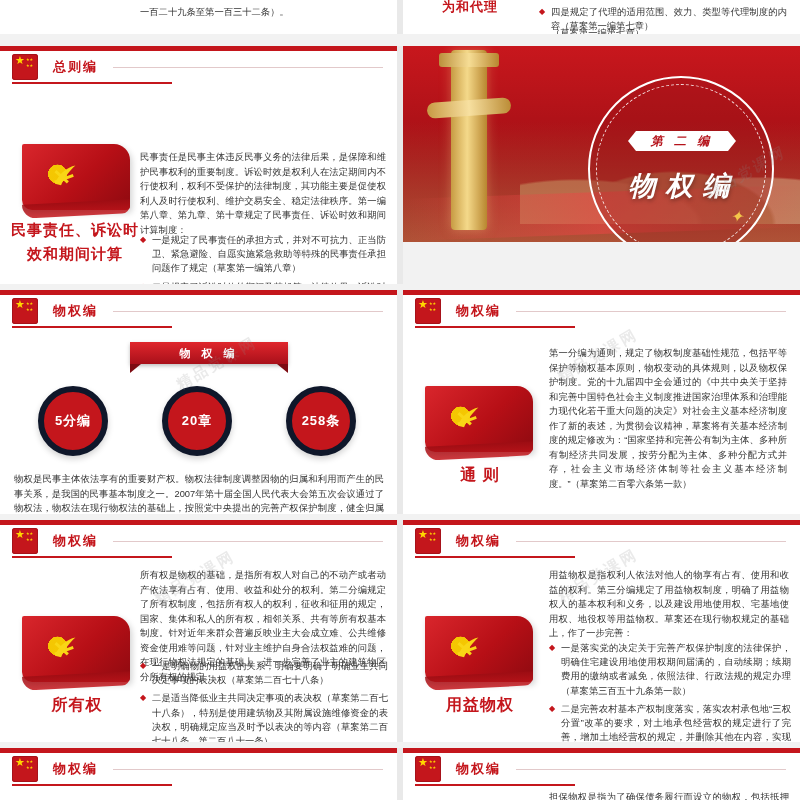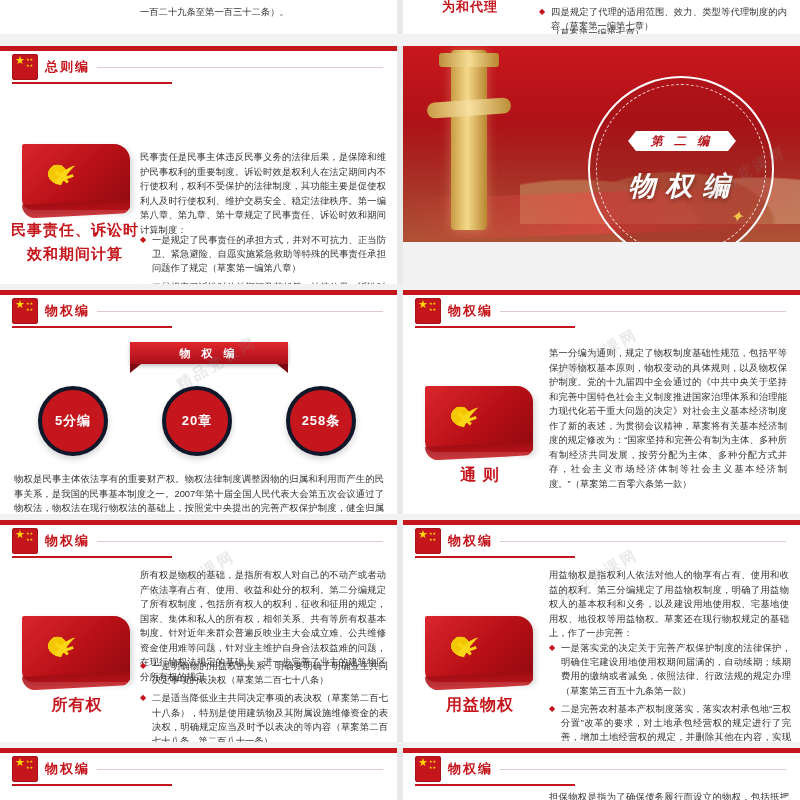--- a/index.html
+++ b/index.html
@@ -7,41 +7,40 @@
     margin: 0; padding: 0;
     width: 800px; height: 800px;
     background: #ffffff;
     font-family: "Liberation Sans", sans-serif;
   }
   .page {
     position: relative;
     width: 800px; height: 800px;
     overflow: hidden;
     background: #f2f2f2;
-    border-radius: 26px;
   }
   
   .slide {
     position: absolute;
     background: #ffffff;
     overflow: hidden;
   }
   .slide-red-top {
     position: absolute;
     left: 0; top: 0; right: 0;
     height: 5px;
     background: #c4161c;
   }
   
   .hdr {
     position: absolute;
     left: 0; top: 8px;
     display: flex;
     align-items: center;
-    gap: 7px;
+    gap: 15px;
     padding-left: 12px;
     width: 100%;
   }
   .emblem {
     width: 26px; height: 26px;
     background: #c4161c;
     border-radius: 3px;
     position: relative;
     flex: 0 0 auto;
     box-shadow: 0 0 0 1px #a7121a inset;
@@ -229,21 +228,21 @@
     border-radius: 50%;
     background: #c4161c;
     color: #fff;
     font-size: 13px;
     font-weight: bold;
     display: flex;
     align-items: center;
     justify-content: center;
     letter-spacing: 1px;
     box-shadow: 0 3px 6px rgba(0,0,0,.18);
-    border: 4px solid #0f172a;
+    border: 6px solid #0f172a;
   }
   .sep-line { position: absolute; background: #dcdcdc; }
 </style>
 </head>
 <body>
 
 <div class="page">
 
   <div class="slide" style="left:0; top:0; width:397px; height:34px;">
     <div class="btxt" style="position:absolute; left:140px; top:5px; width:240px;">一百二十九条至第一百三十二条）。</div>

